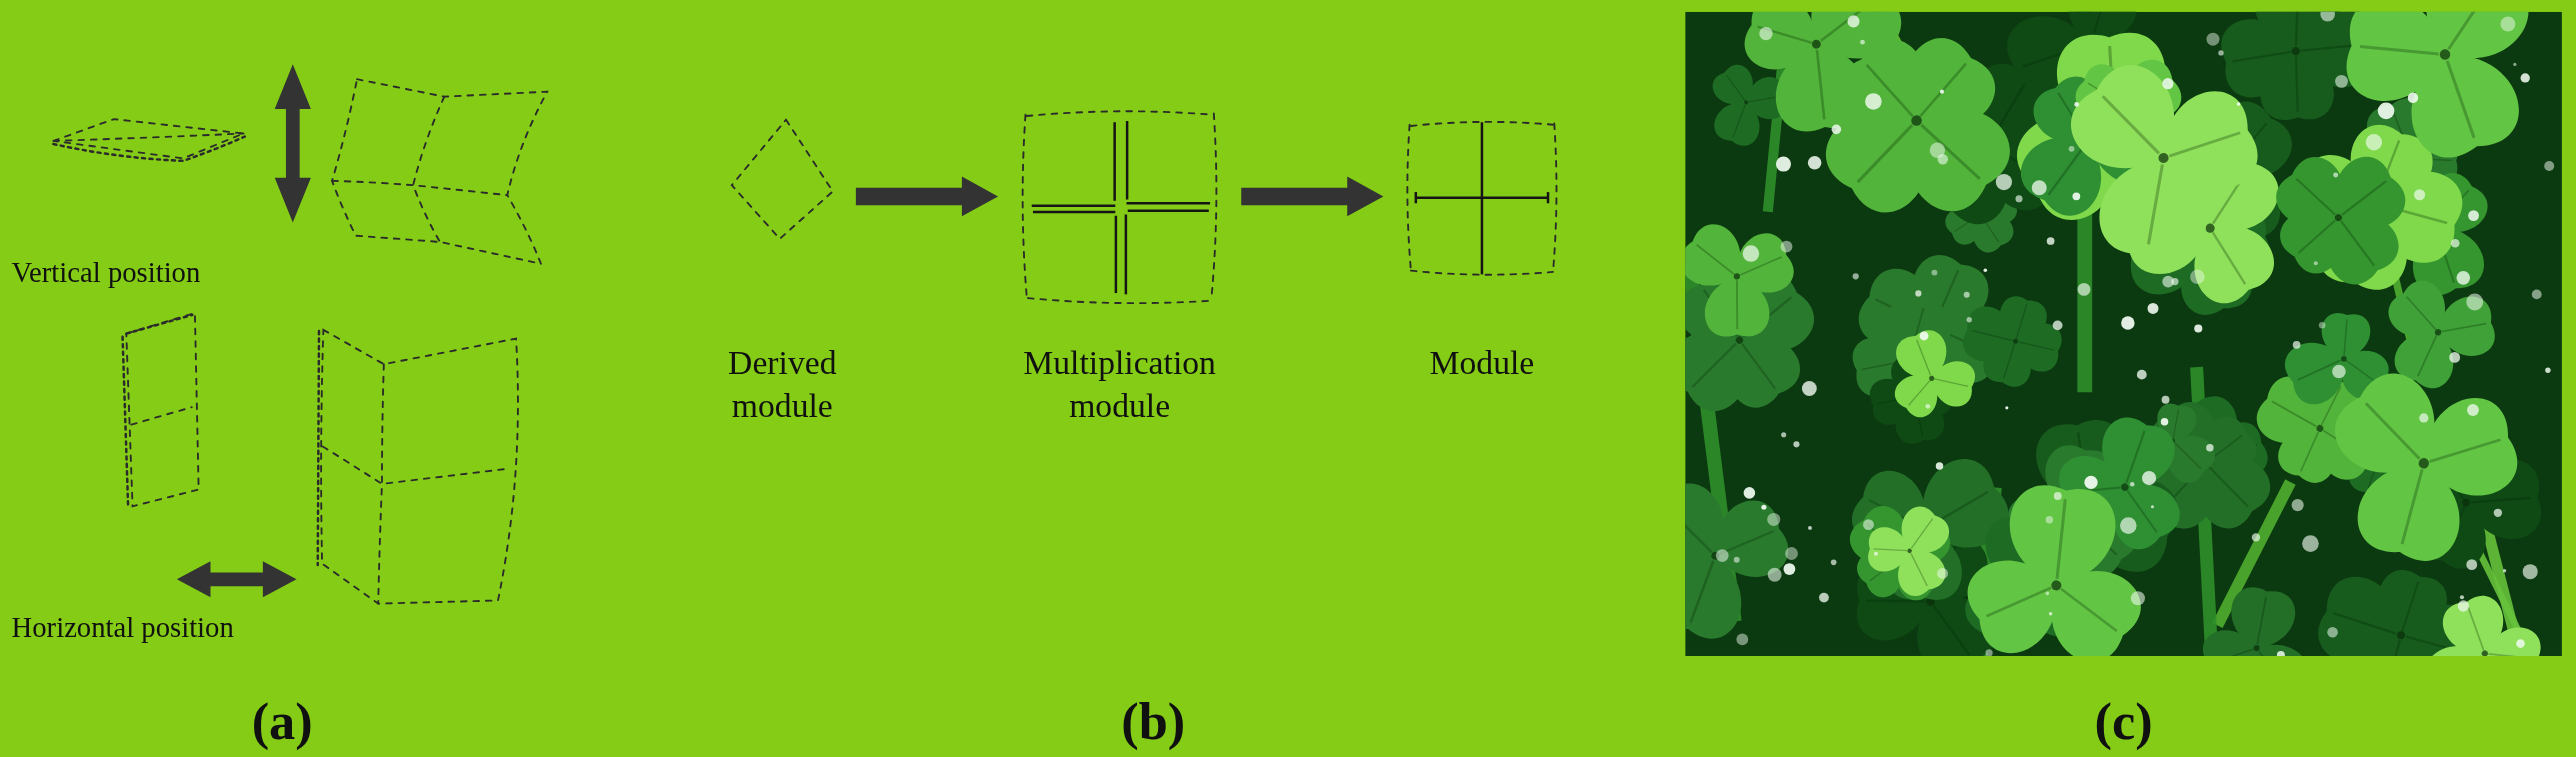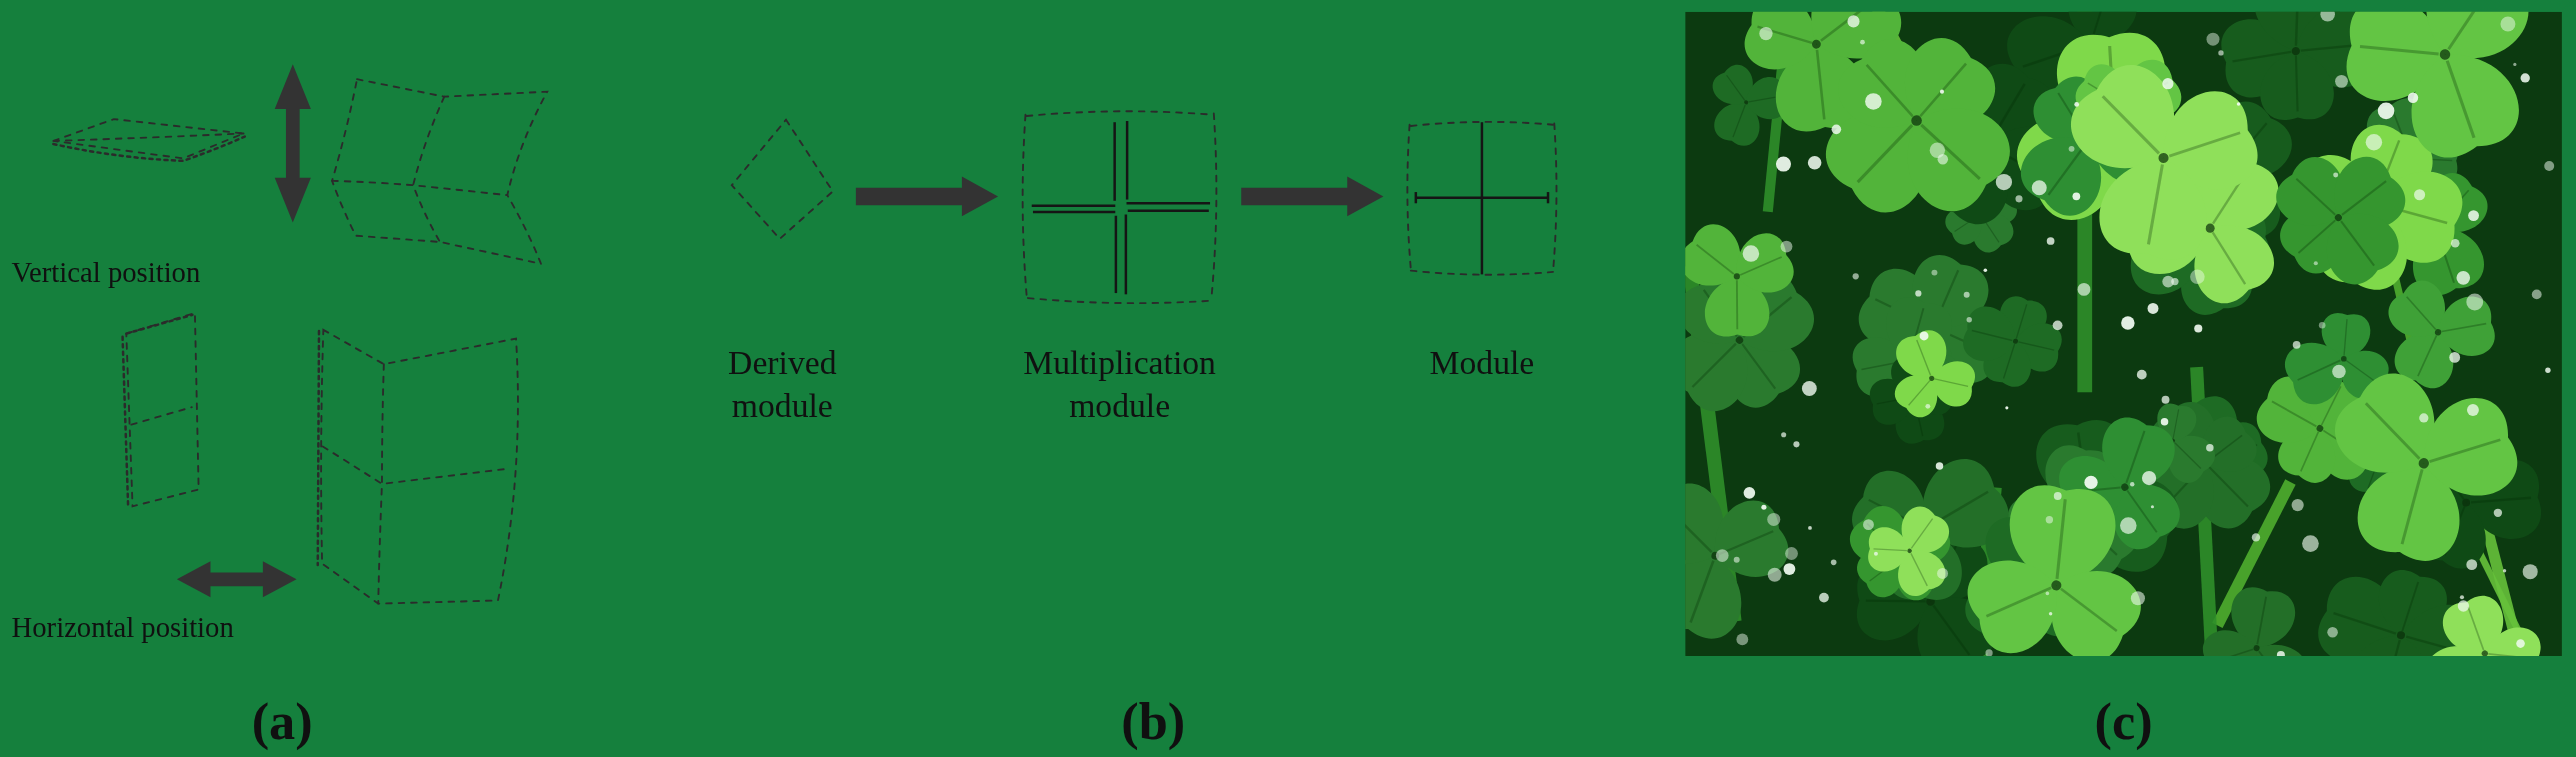--- a/index.html
+++ b/index.html
@@ -1,17 +1,17 @@
 <!DOCTYPE html>
 <html style="font-size:10px"><head>
 <meta charset="utf-8">
 <style>
   html,body{margin:0;padding:0;background:#ffffff;}
   body{width:2576px;height:757px;overflow:hidden;}
-  #figure-root{position:relative;width:2576px;height:757px;background:#15803d;}
+  #figure-root{position:relative;width:2576px;height:757px;background:#84cc16;}
   svg{display:block;}
   text{font-family:"Liberation Serif", serif;fill:#101010;}
   .caption{font-size:46px;}
   .blabel{font-size:54px;}
   .panel-label{font-size:84px;font-weight:bold;}
   .dash{fill:none;stroke:#2b2b2b;stroke-width:3;stroke-dasharray:9 11;stroke-linecap:round;}
   .dash-fine{fill:none;stroke:#2b2b2b;stroke-width:4;stroke-dasharray:5 7;stroke-linecap:round;}
   .solid-thin{fill:none;stroke:#151515;stroke-width:4;}
   .arrow{fill:#333333;stroke:none;}
 </style>

